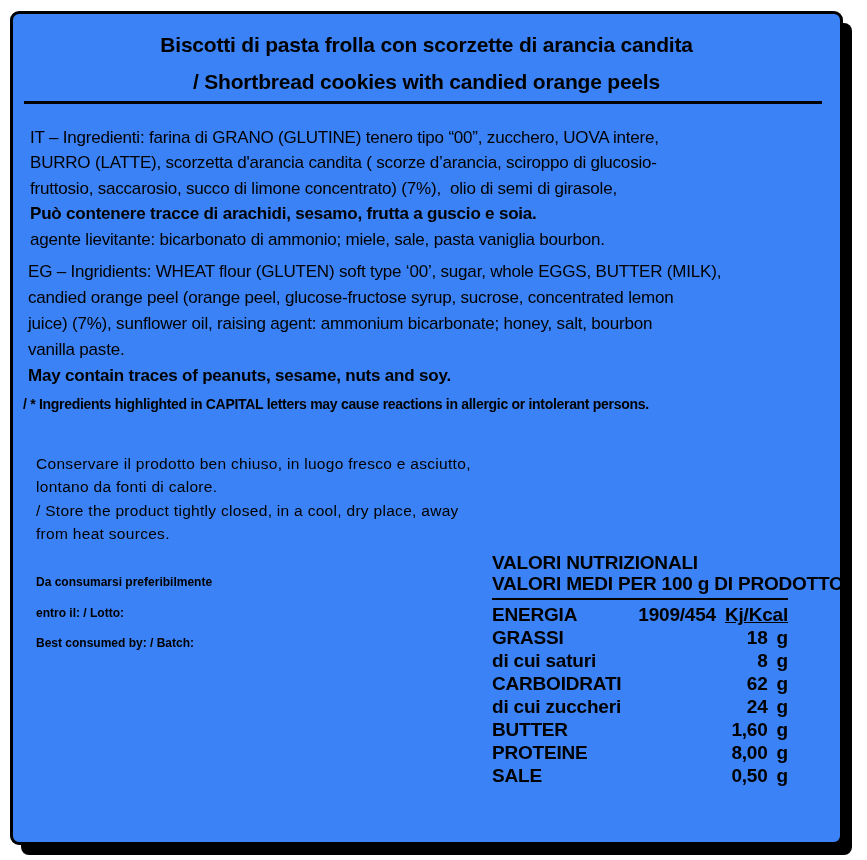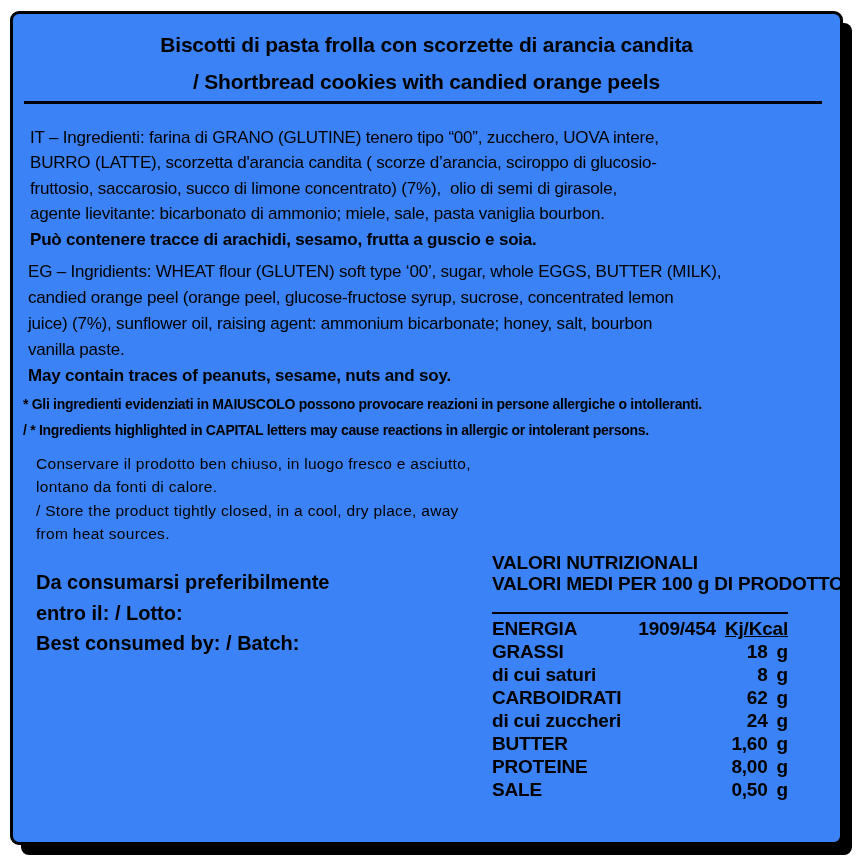--- a/index.html
+++ b/index.html
@@ -75,39 +75,39 @@
     top: 438px;
     left: 23px;
     font-size: 15.5px;
     line-height: 23.4px;
     letter-spacing: 0.3px;
   }
   .bestby {
     position: absolute;
     top: 553px;
     left: 23px;
-    font-size: 20px;
+    font-size: 12px;
     font-weight: bold;
     line-height: 30.6px;
   }
   .nutrition {
     position: absolute;
     top: 537px;
     left: 479px;
     width: 296px;
     font-size: 19px;
     font-weight: bold;
     letter-spacing: -0.2px;
   }
   .nut-title { line-height: 23px; white-space: pre; }
   .nut-subtitle {
     line-height: 20px;
     white-space: pre;
     border-bottom: 2.5px solid #000;
-    padding-bottom: 18px;
+    padding-bottom: 4px;
     margin-bottom: 3px;
   }
   .nut-row {
     display: flex;
     align-items: flex-start;
     line-height: 23px;
   }
   .nut-label { flex: 1 1 auto; white-space: pre; }
   .nut-value { text-align: right; white-space: pre; }
   .nut-unit { margin-left: 9px; white-space: pre; text-decoration: underline; }
@@ -121,34 +121,33 @@
     <div class="line">Biscotti di pasta frolla con scorzette di arancia candita</div>
     <div class="line">/ Shortbread cookies with candied orange peels</div>
   </div>
 
   <div class="rule"></div>
 
   <div class="ing-it">
     <div class="line">IT – Ingredienti: farina di GRANO (GLUTINE) tenero tipo “00”, zucchero, UOVA intere,</div>
     <div class="line">BURRO (LATTE), scorzetta d'arancia candita ( scorze d’arancia, sciroppo di glucosio-</div>
     <div class="line">fruttosio, saccarosio, succo di limone concentrato) (7%),  olio di semi di girasole,</div>
+    <div class="line warning">Può contenere tracce di arachidi, sesamo, frutta a guscio e soia.</div>
     <div class="line">agente lievitante: bicarbonato di ammonio; miele, sale, pasta vaniglia bourbon.</div>
-    <div class="line warning">Può contenere tracce di arachidi, sesamo, frutta a guscio e soia.</div>
   </div>
 
   <div class="ing-en">
     <div class="line">EG – Ingridients: WHEAT flour (GLUTEN) soft type ‘00’, sugar, whole EGGS, BUTTER (MILK),</div>
     <div class="line">candied orange peel (orange peel, glucose-fructose syrup, sucrose, concentrated lemon</div>
     <div class="line">juice) (7%), sunflower oil, raising agent: ammonium bicarbonate; honey, salt, bourbon</div>
     <div class="line">vanilla paste.</div>
     <div class="line warning">May contain traces of peanuts, sesame, nuts and soy.</div>
   </div>
 
   <div class="notes">
-    <div class="line">* Gli ingredienti evidenziati in MAIUSCOLO possono provocare reazioni in persone allergiche o intolleranti.</div>
     <div class="line">/ * Ingredients highlighted in CAPITAL letters may cause reactions in allergic or intolerant persons.</div>
   </div>
 
   <div class="storage">
     <div class="line">Conservare il prodotto ben chiuso, in luogo fresco e asciutto,</div>
     <div class="line">lontano da fonti di calore.</div>
     <div class="line">/ Store the product tightly closed, in a cool, dry place, away</div>
     <div class="line">from heat sources.</div>
   </div>
 

